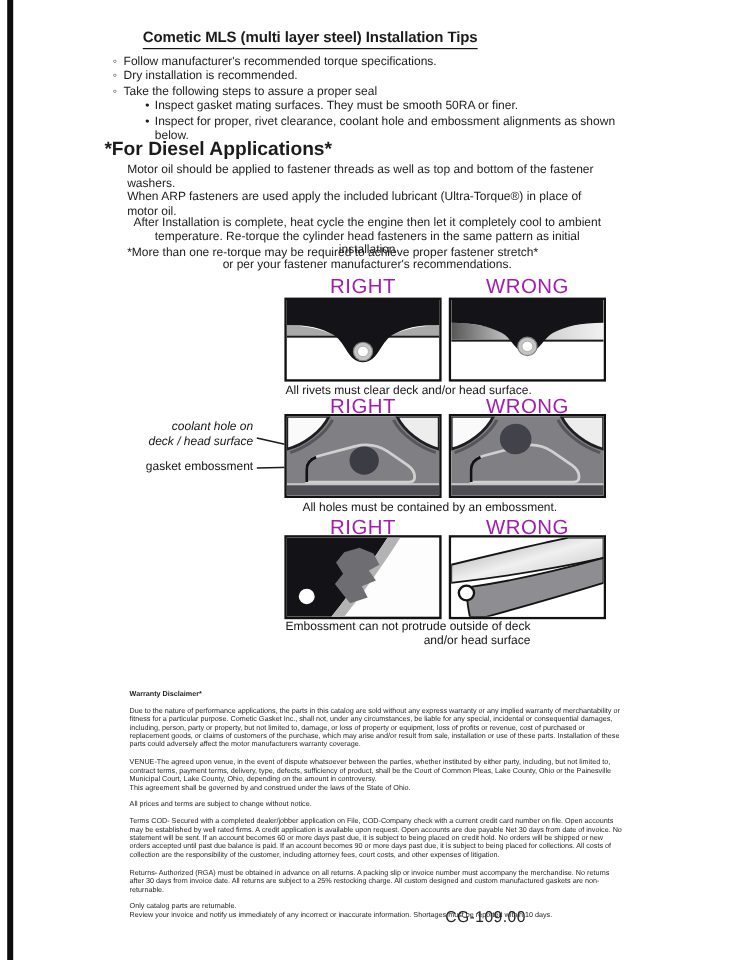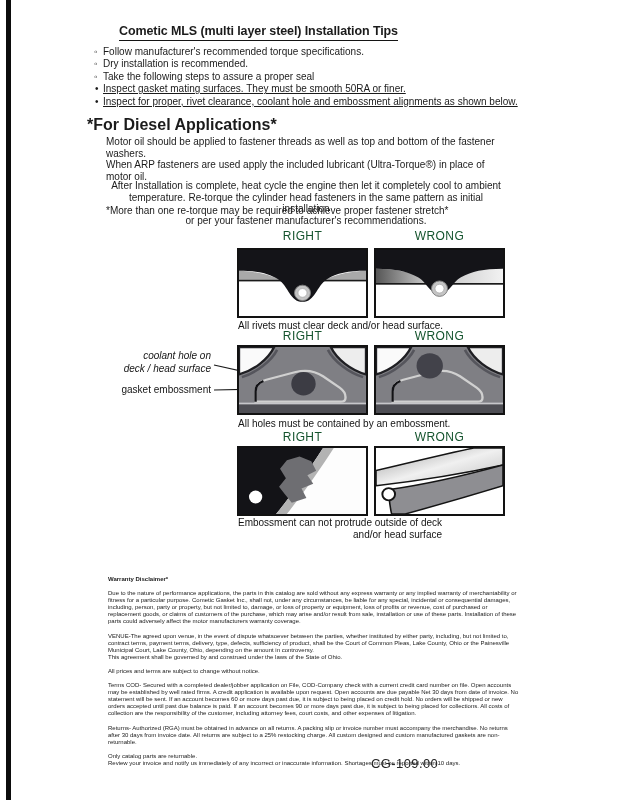--- a/index.html
+++ b/index.html
@@ -10,27 +10,27 @@
   .scan-line{position:absolute;left:6px;top:0;width:5px;height:800px;background:#0c0c0c;}
   .abs{position:absolute;}
   .pre{white-space:pre-line;}
   .doc-title{
     left:119px;top:24px;font-size:12.5px;font-weight:bold;letter-spacing:-0.1px;
     border-bottom:1.6px solid #141414;padding-bottom:2px;display:inline-block;
   }
   .bullets{left:95px;top:46px;width:440px;font-size:10px;line-height:12.4px;}
   .bullet{position:relative;padding-left:8px;}
   .bullet::before{content:"\25E6";position:absolute;left:-1px;top:0;font-size:10px;}
-  .subbullets{text-decoration:underline;}
+  .subbullets{margin-left:26px;}
   .subbullet{position:relative;padding-left:8px;}
   .subbullet::before{content:"\2022";position:absolute;left:0;top:0;font-size:10px;}
   .diesel-head{left:87px;top:116px;font-size:16px;font-weight:bold;}
   .body-p{left:106px;width:400px;font-size:10px;line-height:11.6px;}
   .p1{top:136px;} .p2{top:180px;text-align:center;} .p3{top:205px;}
-  .col-label{font-size:12px;letter-spacing:0.4px;text-align:center;width:131px;color:#14532d;}
+  .col-label{font-size:17px;letter-spacing:0.4px;text-align:center;width:131px;color:#a21caf;}
   .panel{width:131px;height:70px;border:2px solid #121212;box-sizing:border-box;background:#fff;}
   .panel svg{display:block;width:100%;height:100%;}
   .caption{font-size:10px;line-height:11.5px;color:#141414;text-align:right;}
   .side-label{font-size:10px;line-height:12.5px;text-align:right;width:133px;color:#141414;}
   .legal{left:108px;top:576px;width:412px;font-size:6px;line-height:7.1px;color:#222;}
   .legal .hd{font-weight:bold;margin-bottom:7px;}
   .legal p{margin:0 0 7px 0;}
   .doc-number{left:371px;top:756px;font-size:13px;letter-spacing:0.4px;color:#232323;}
 </style>
 </head>
@@ -133,21 +133,21 @@
       <path d="M39,3 C33,15 18,27 3,32" fill="none" stroke="#55555c" stroke-width="2.6"></path>
       <path d="M91,3 C97,15 112,27 127,32" fill="none" stroke="#55555c" stroke-width="2.6"></path>
       <rect y="59" width="130" height="2" fill="#c6c6ca"></rect>
       <rect y="61" width="130" height="9" fill="#4e4e54"></rect>
       <path d="M17,58 L17,47 C17,41 21,36.5 27,35 L58,26.5 C68,24 78,25.5 86,31 L103,43 C107,46 109,49.5 109,53 L109,54 C109,56.5 107,58 104,58 Z" fill="none" stroke="#d0d0d0" stroke-width="2.4"></path>
       <path d="M17,58 L17,47 C17,42 20,38 25,36" fill="none" stroke="#121216" stroke-width="2.4"></path>
       <circle cx="55" cy="20" r="13.5" fill="#42424a"></circle>
     </svg>
   </div>
 
-  <div class="abs caption" style="left:238px;top:418px;">All holes must be contained by an embossment.</div>
+  <div class="abs caption" style="left:252px;top:418px;">All holes must be contained by an embossment.</div>
 
   <div class="abs col-label" style="left:237px;top:430px;">RIGHT</div>
   <div class="abs col-label" style="left:374px;top:430px;">WRONG</div>
 
   <div class="abs panel" style="left:237px;top:446px;">
     <svg viewBox="0 0 130 70" preserveAspectRatio="none">
       <rect width="130" height="70" fill="#131317"></rect>
       <path d="M86,0 L130,0 L130,70 L38,70 C57,46 72,22 86,0 Z" fill="#fdfdfd"></path>
       <path d="M86,0 L97,0 C84,21 66,48 49,70 L38,70 C57,46 72,22 86,0 Z" fill="#b3b3b3"></path>
       <path d="M49,13 L62,9 L74,14 L79,24 L70,29 L76,38 L64,43 L69,53 L54,58 L47,49 L41,41 L48,32 L42,22 Z" fill="#6e6e72"></path>

